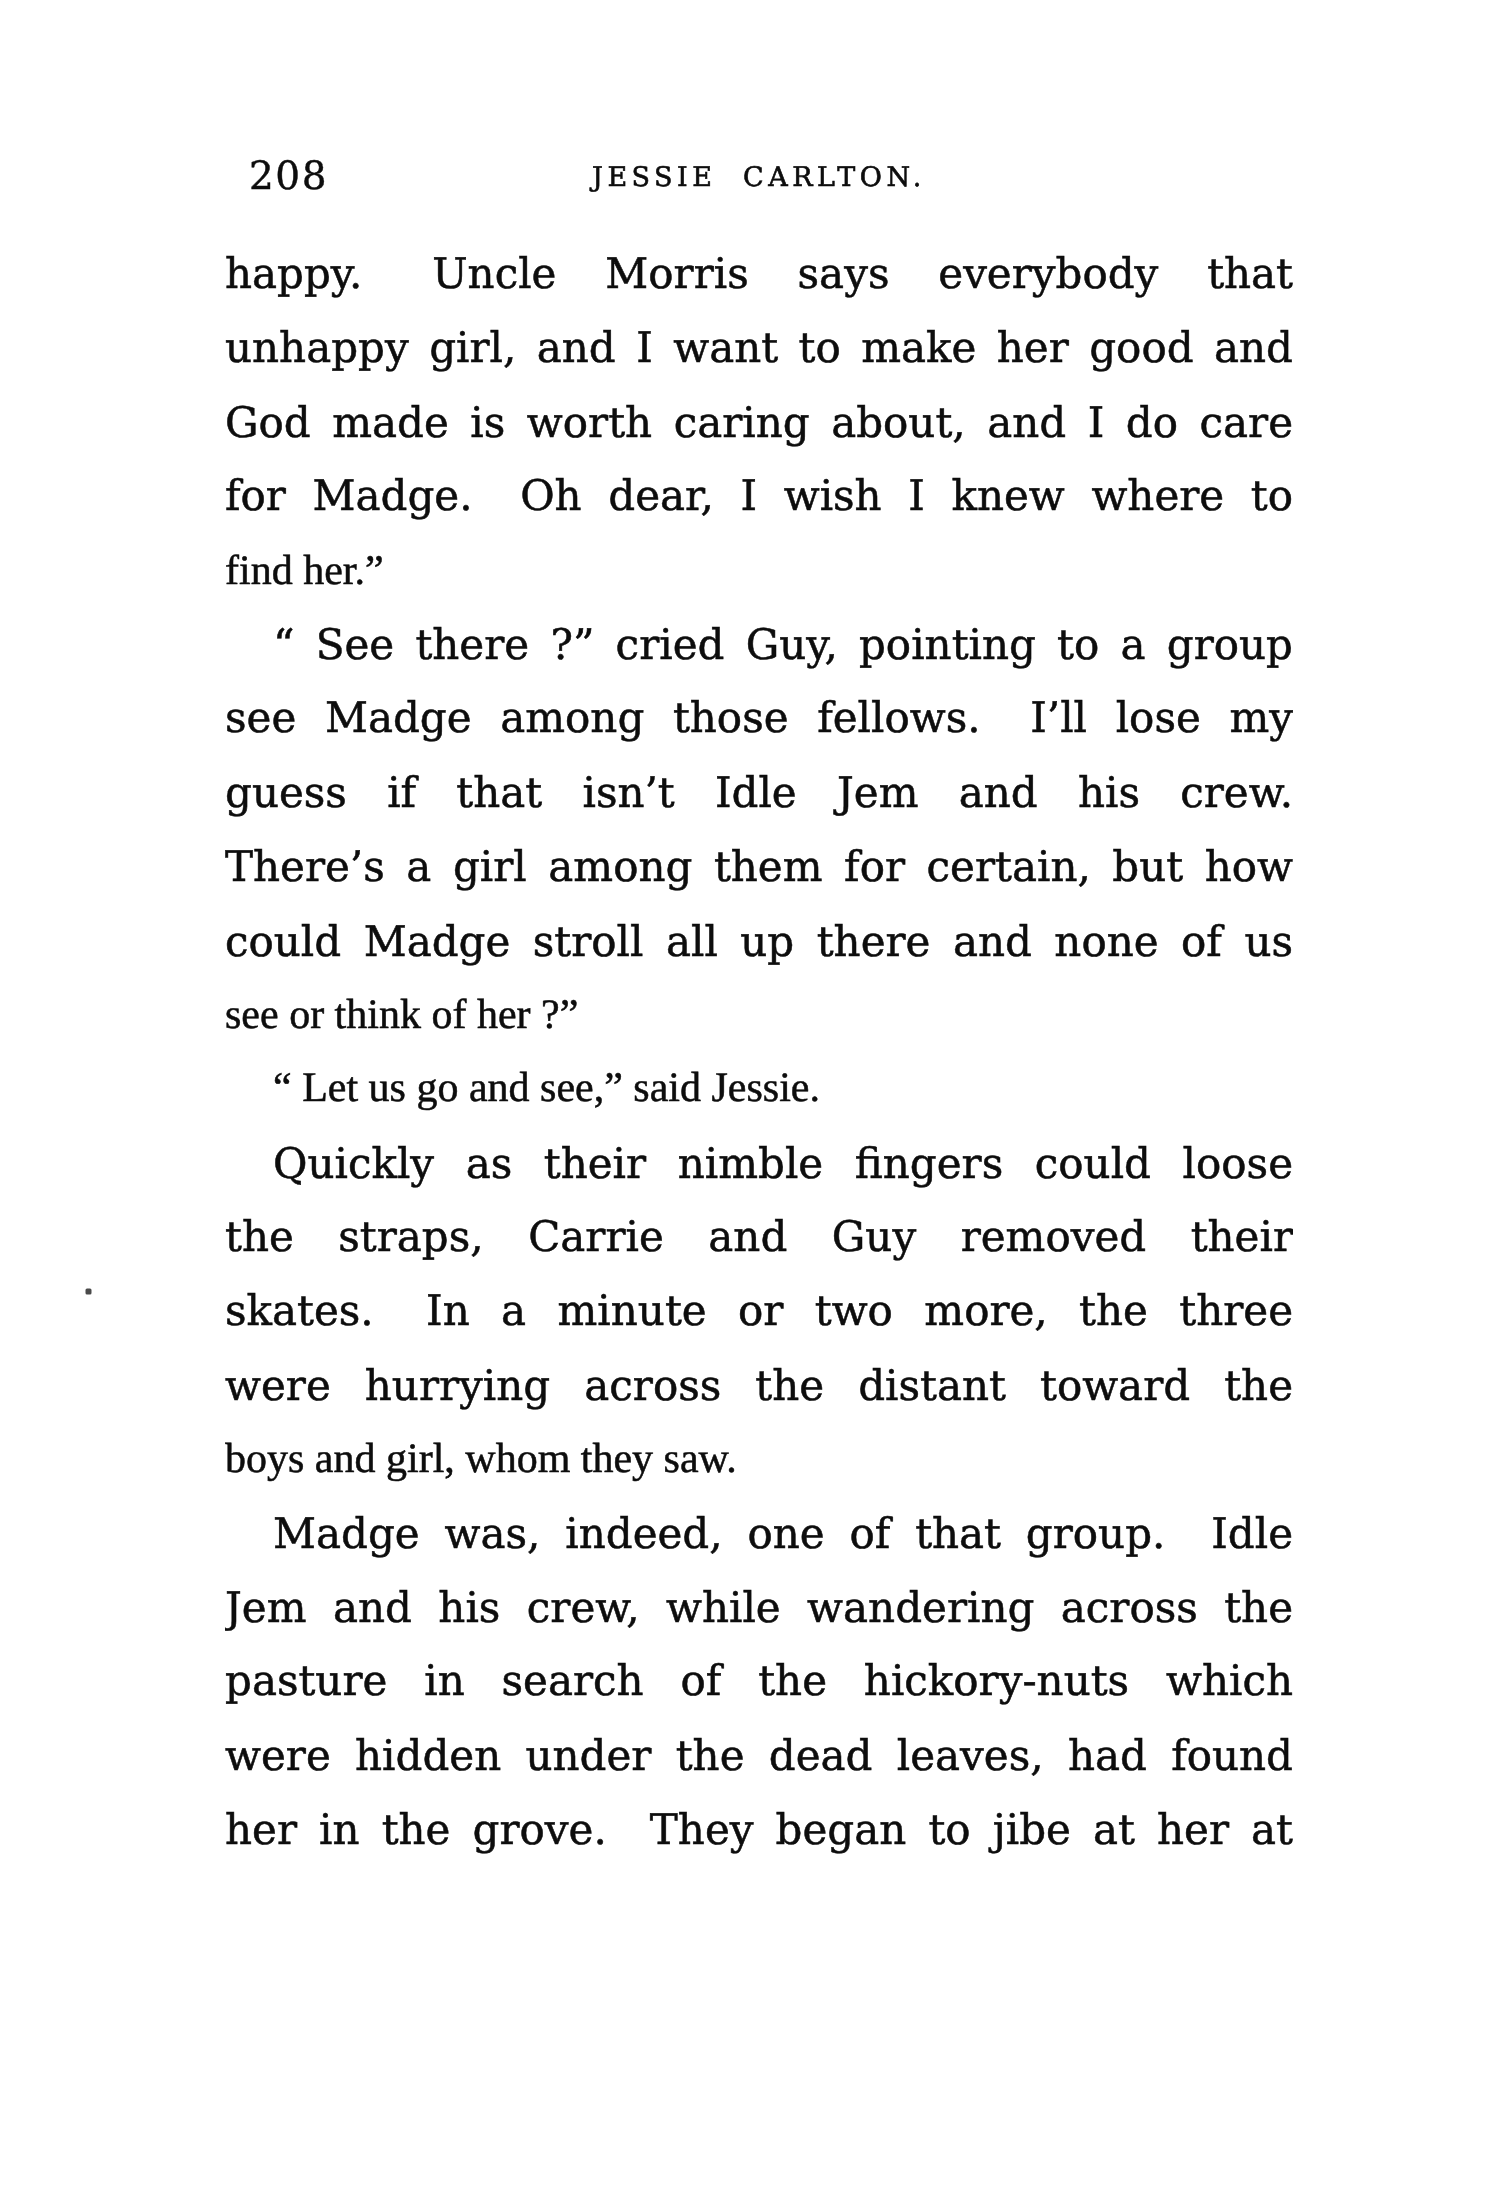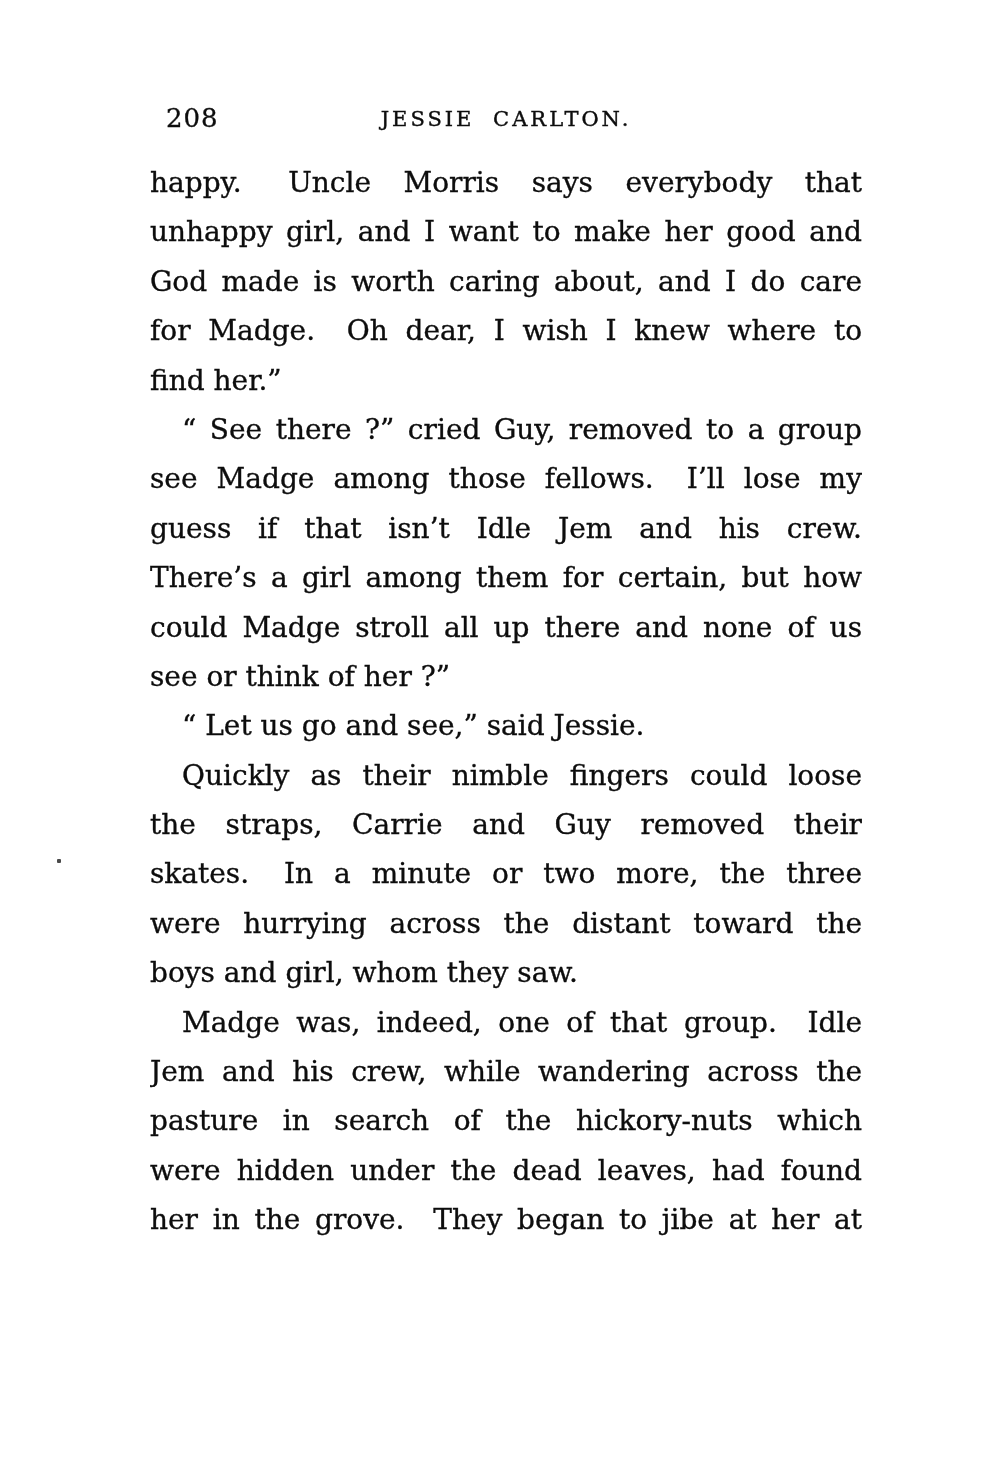--- a/index.html
+++ b/index.html
@@ -31,21 +31,21 @@
     line-height: 36px;
     letter-spacing: 1px;
     -webkit-text-stroke: 0.3px #0d0d0d;
   }
   .running-title {
     position: absolute;
     left: 0;
     right: 0;
     top: 7px;
     text-align: center;
-    font-size: 21px;
+    font-size: 18px;
     line-height: 24px;
     letter-spacing: 3px;
     word-spacing: 9px;
     -webkit-text-stroke: 0.4px #0d0d0d;
   }
   .page-body {
     position: absolute;
     top: 158px;
     left: 150px;
     width: 712px;
@@ -55,20 +55,21 @@
   .line {
     height: 49.4px;
     line-height: 49.4px;
     text-align: justify;
     text-align-last: justify;
     white-space: normal;
     overflow: hidden;
   }
   .line.last {
     text-align-last: left;
+    font-family: Liberation Serif, serif;
   }
   .line.indent {
     text-indent: 32px;
   }
   .it {
   }
   .scan-speck {
     position: absolute;
     left: 57px;
     top: 859px;
@@ -94,21 +95,21 @@
 
     <div>
       <div class="line">happy.  Uncle Morris says everybody that</div>
       <div class="line">unhappy girl, and I want to make her good and</div>
       <div class="line"><span>God made is worth caring about, and I</span> <span class="it">do</span> <span>care</span></div>
       <div class="line">for Madge.  Oh dear, I wish I knew where to</div>
       <div class="line last">find her.”</div>
     </div>
 
     <div>
-      <div class="line indent">“ See there ?” cried Guy, removed to a group</div>
+      <div class="line indent">“ See there ?” cried Guy, pointing to a group</div>
       <div class="line">see Madge among those fellows.  I’ll lose my</div>
       <div class="line">guess if that isn’t Idle Jem and his crew.</div>
       <div class="line">There’s a girl among them for certain, but how</div>
       <div class="line">could Madge stroll all up there and none of us</div>
       <div class="line last">see or think of her ?”</div>
     </div>
 
     <div>
       <div class="line last indent">“ Let us go and see,” said Jessie.</div>
     </div>

